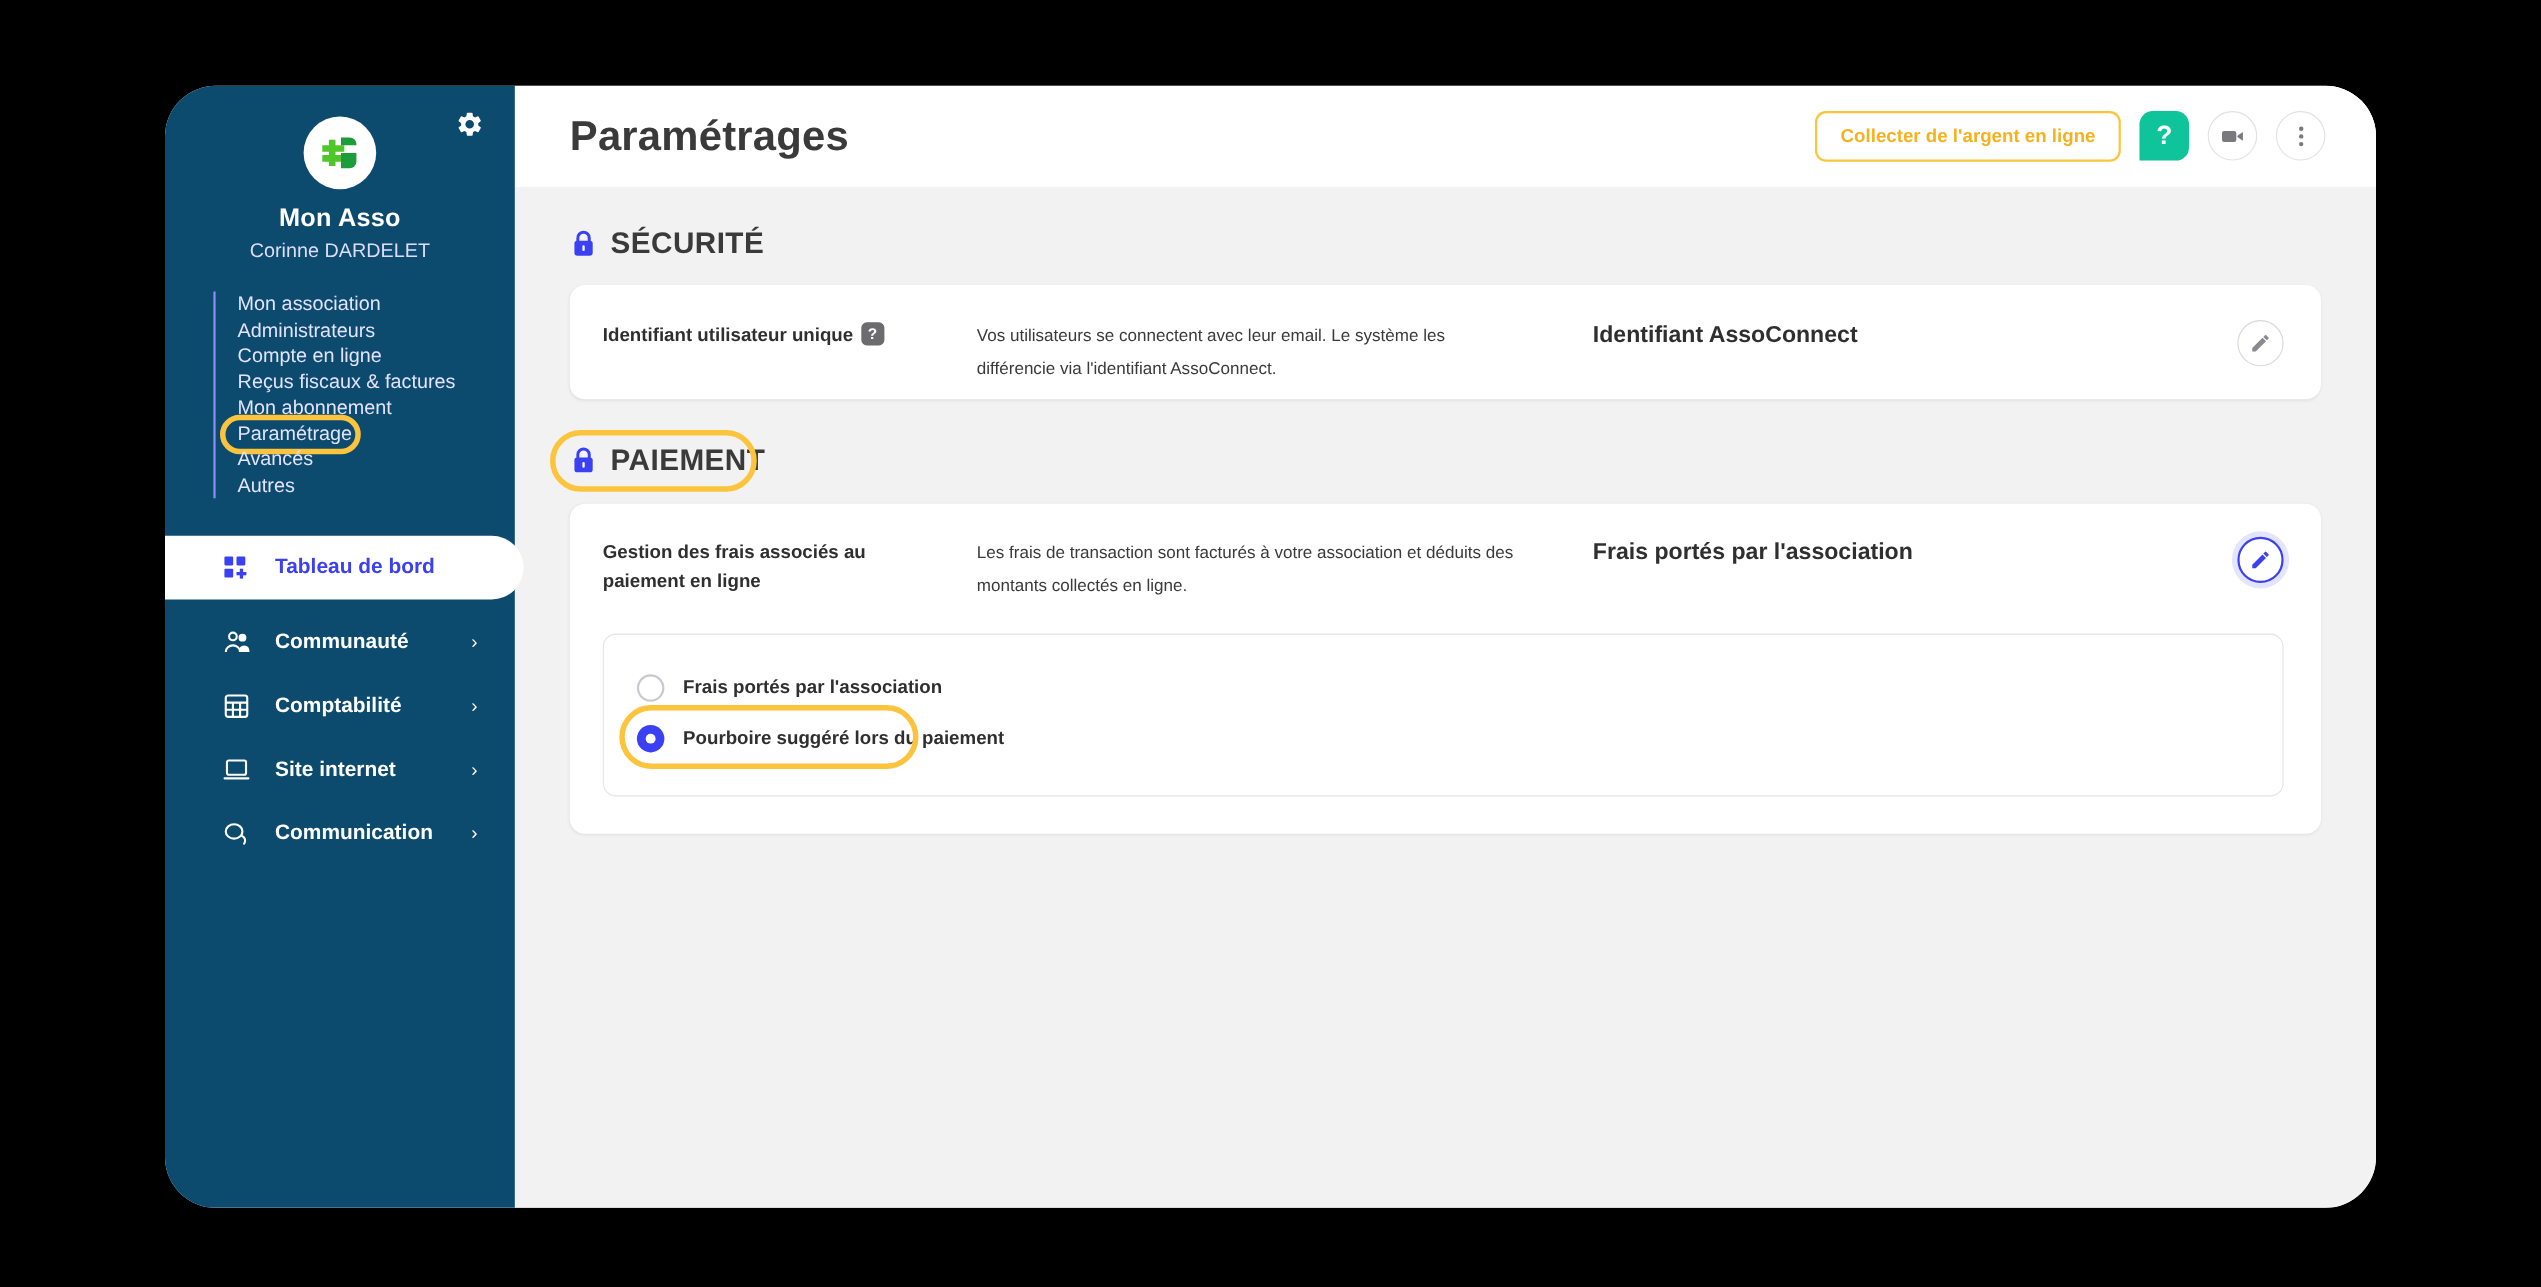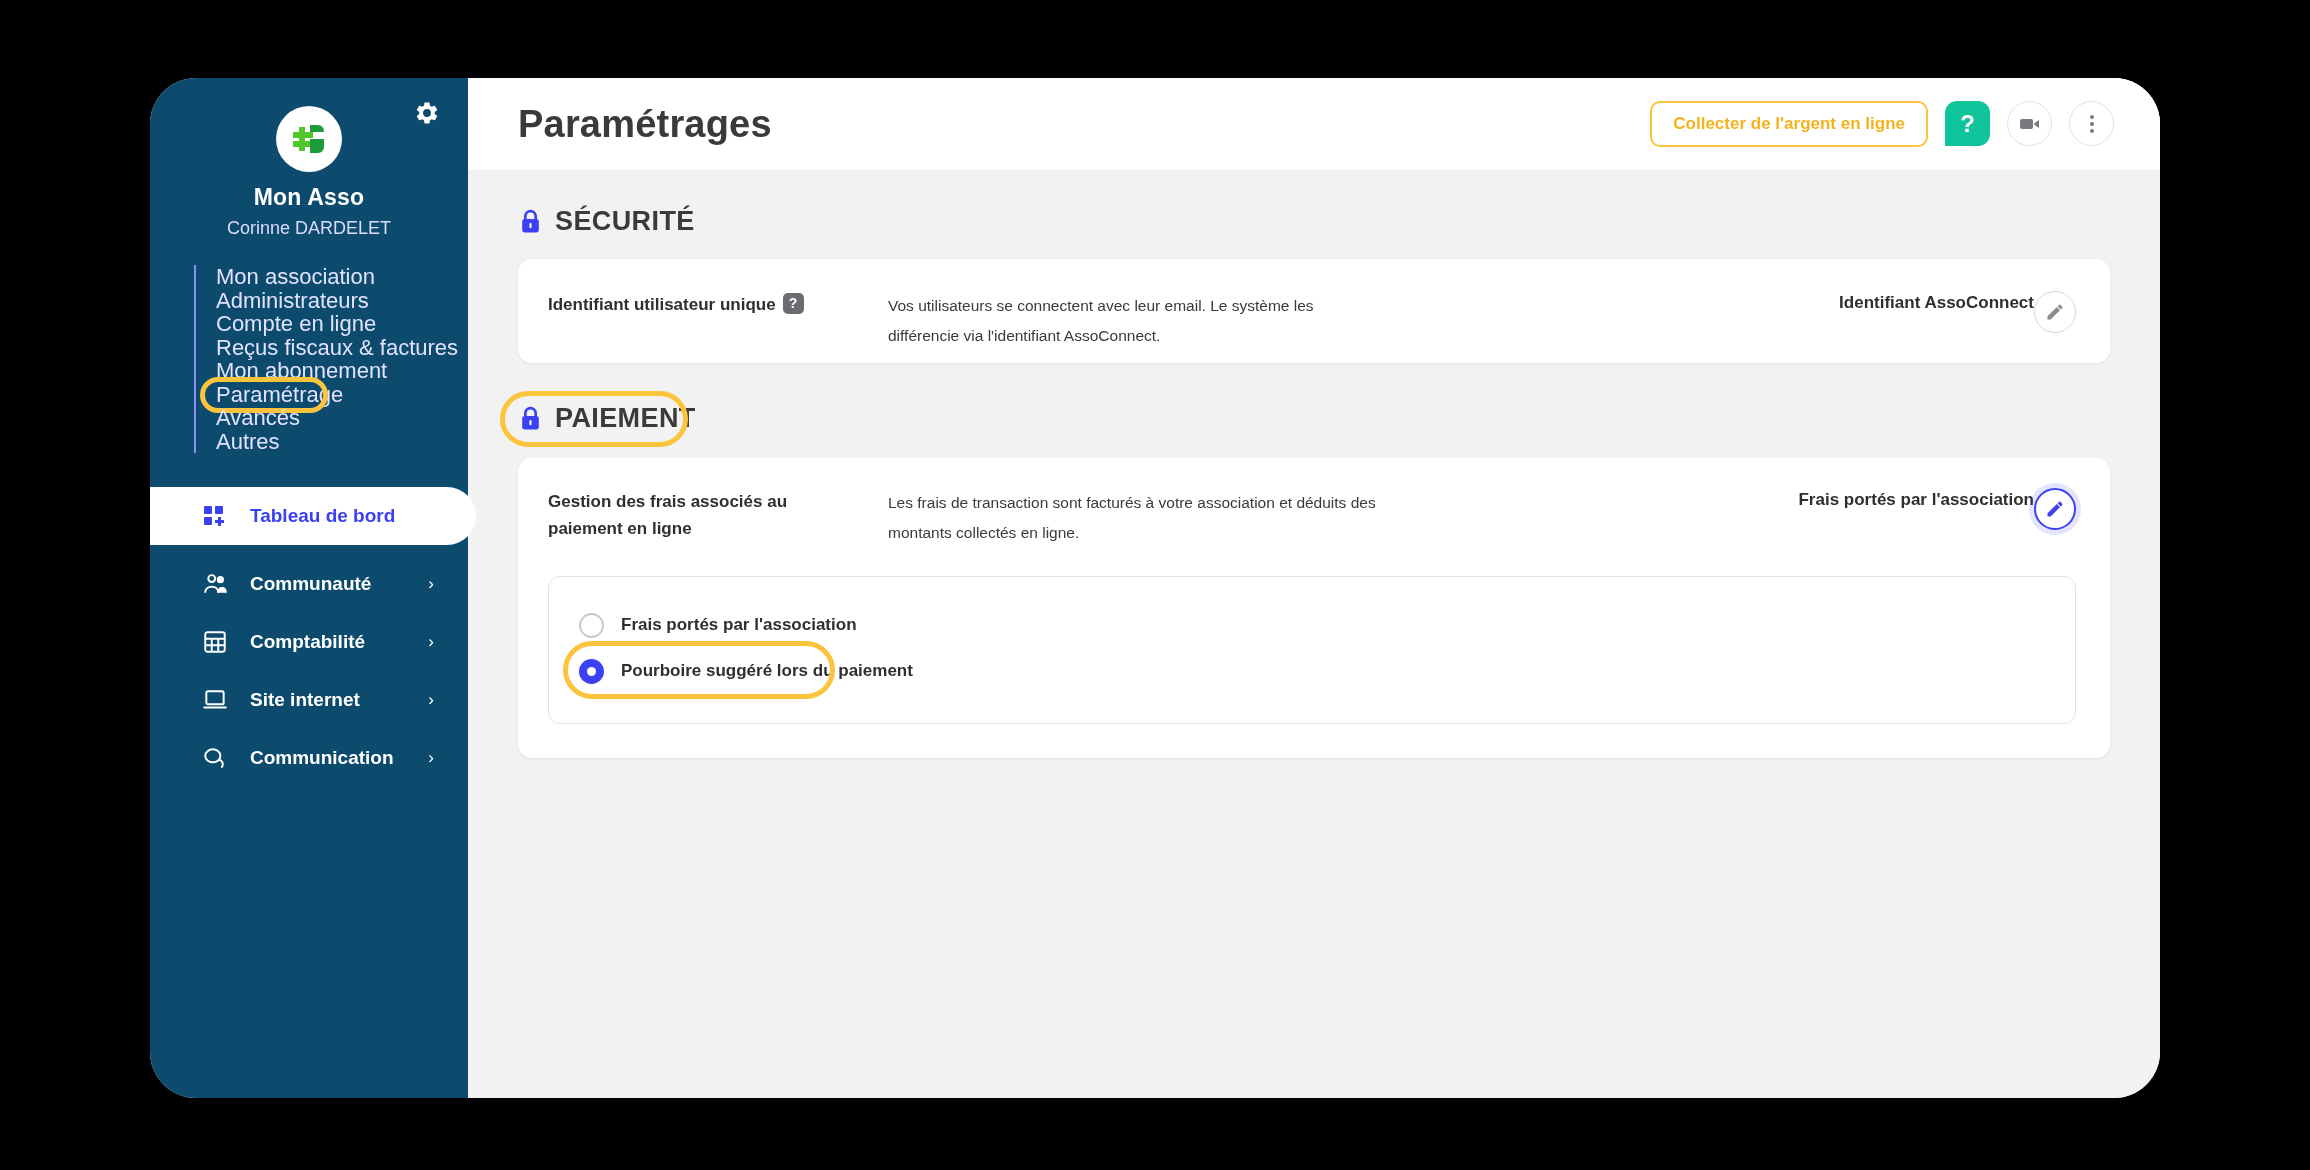--- a/index.html
+++ b/index.html
@@ -75,21 +75,21 @@
 
   .sub-nav {
     margin: 26px 0 0 44px;
     border-left: 2px solid #8b8ff7;
     padding-left: 18px;
   }
   .sub-nav.second { margin-top: 24px; }
 
   .sub-item {
     position: relative;
-    font-size: 22px;
+    font-size: 18px;
     color: #e3e3fd;
     line-height: 23.5px;
     padding: 0 0 0 2px;
     white-space: nowrap;
     width: max-content;
   }
   .sub-item + .sub-item { margin-top: 0px; }
 
   
   .ring-annot {
@@ -278,25 +278,25 @@
     width: 500px;
     flex: 0 0 500px;
     font-size: 15.5px;
     color: #3a3a3a;
     line-height: 30px;
     margin-left: 50px;
   }
 
   .col-value {
     flex: 1;
-    font-size: 17px;
+    font-size: 21px;
     font-weight: bold;
     color: #2f2f2f;
+    margin-left: 60px;
     padding-top: 2px;
-    text-align: right;
   }
 
   .edit-btn {
     width: 42px; height: 42px;
     border-radius: 50%;
     border: 1px solid #d8d8dc;
     background: #ffffff;
     display: flex;
     align-items: center;
     justify-content: center;

